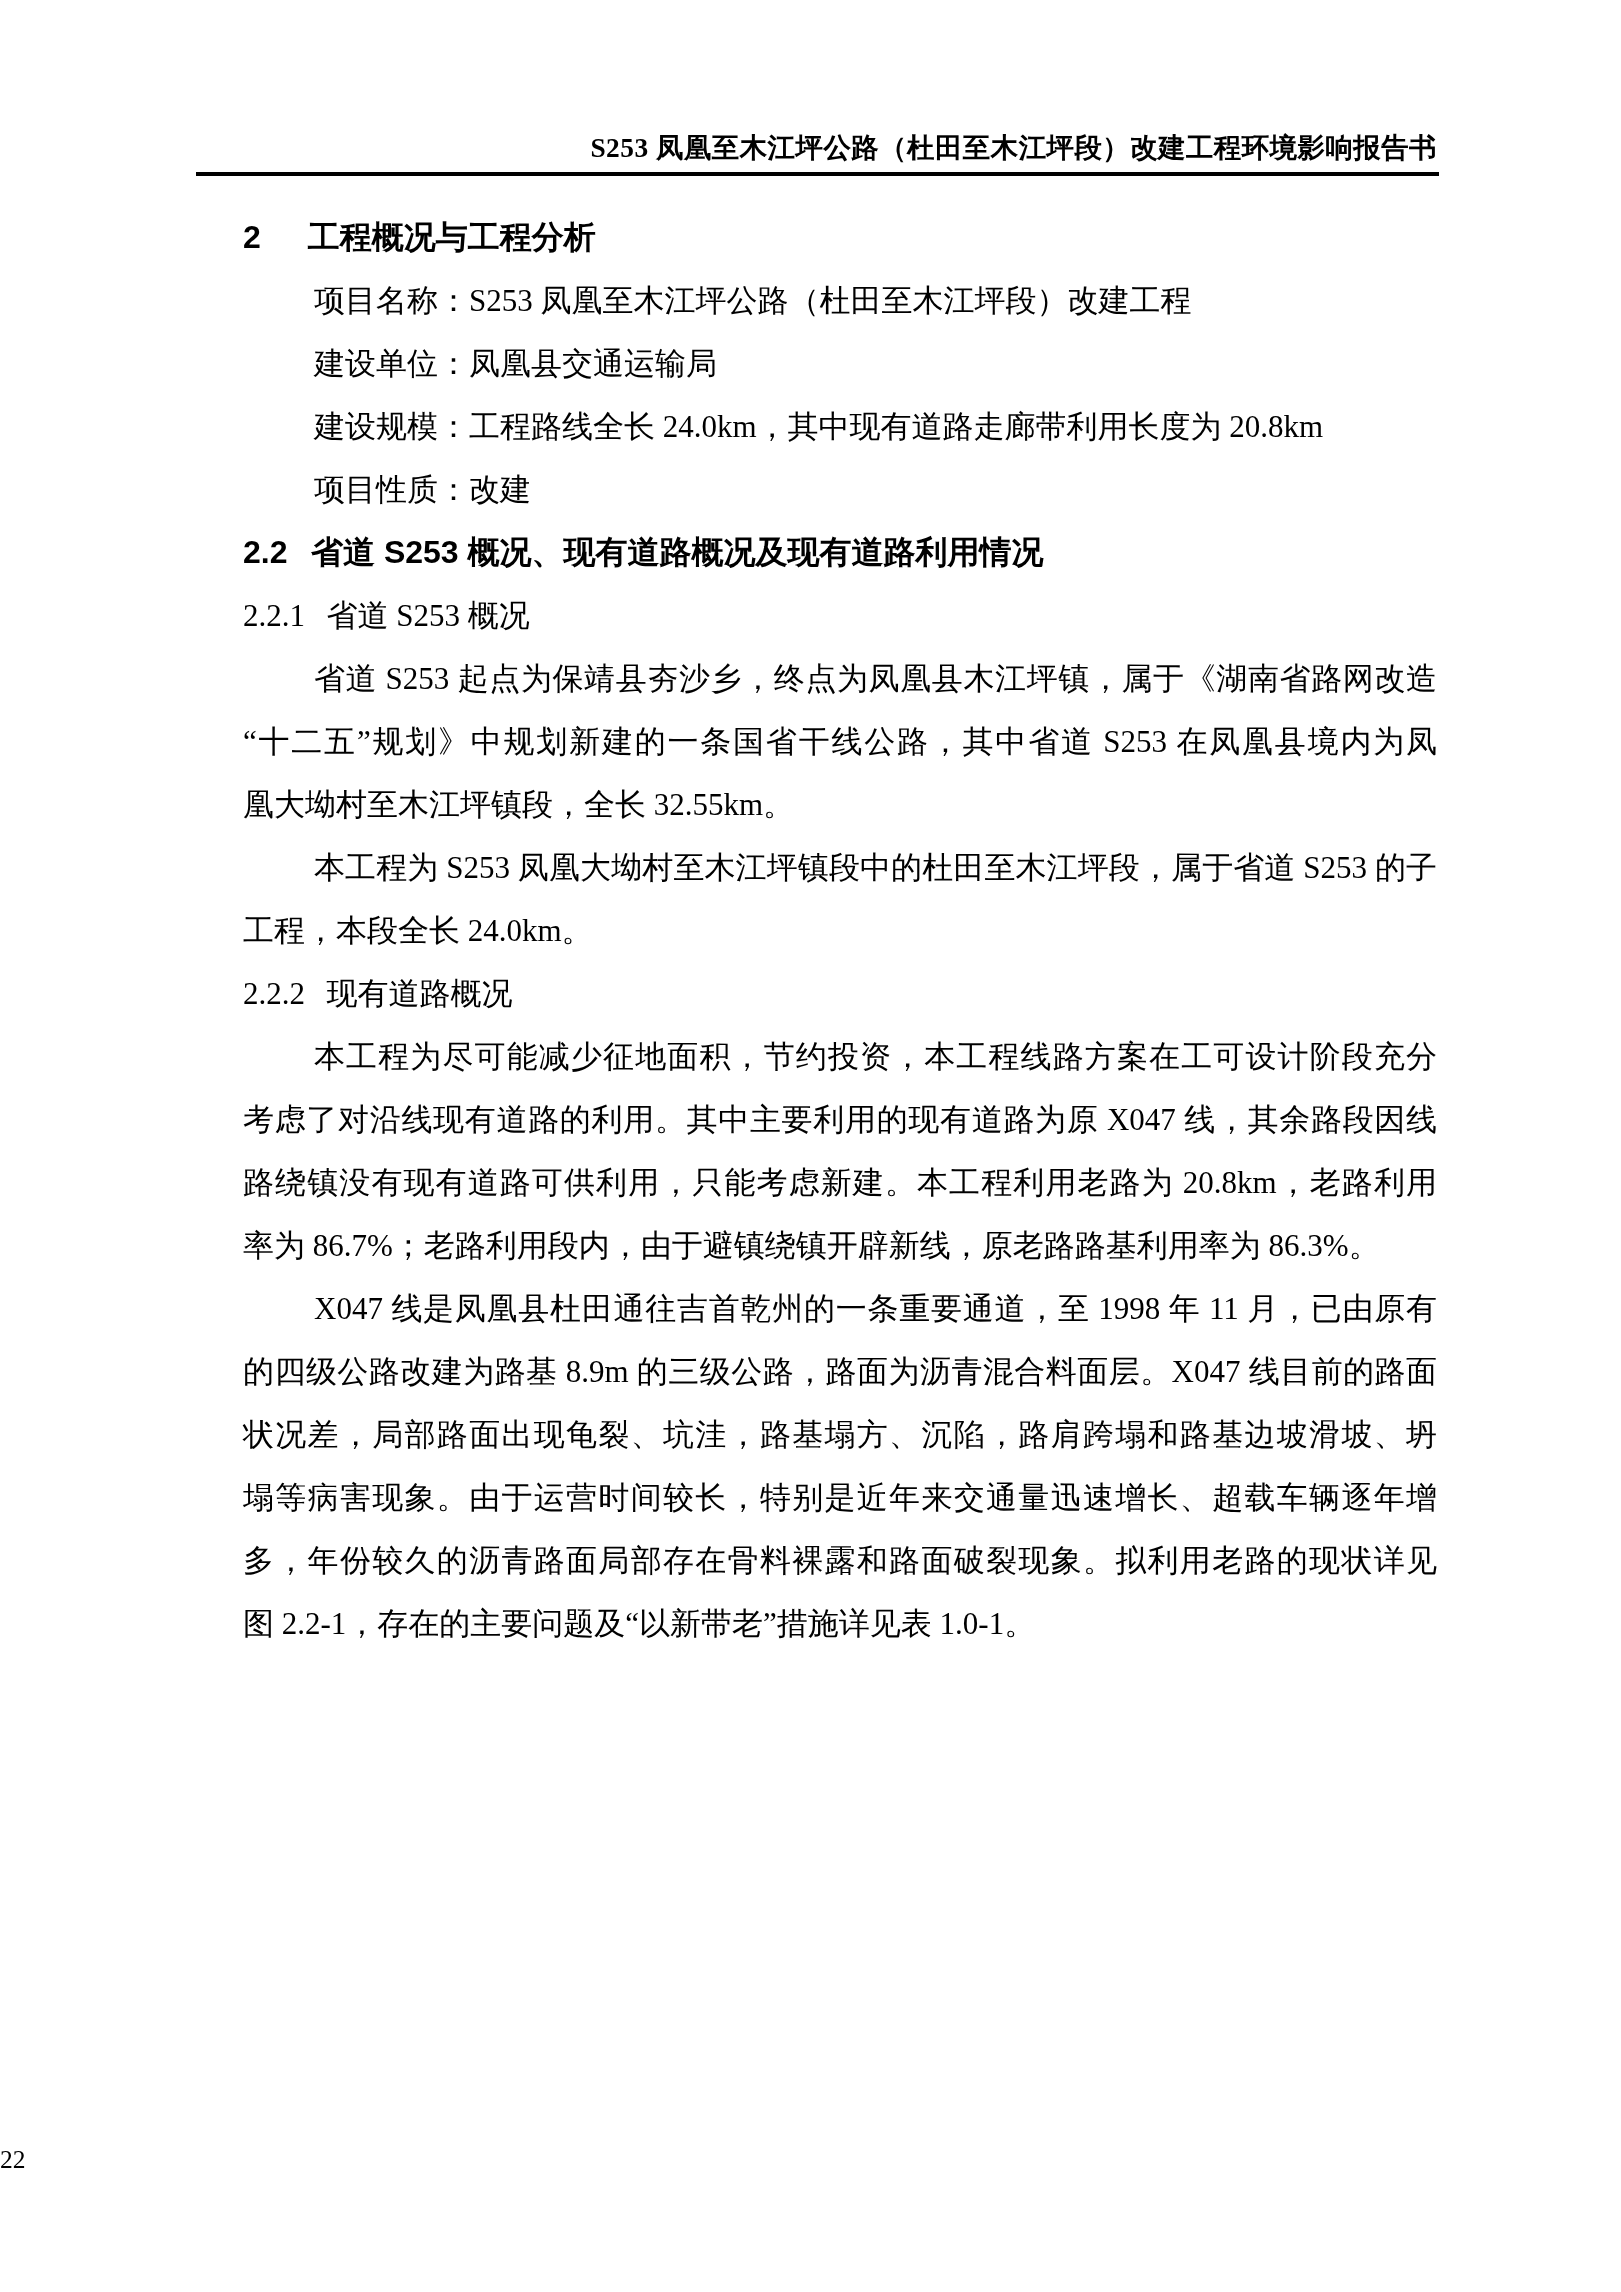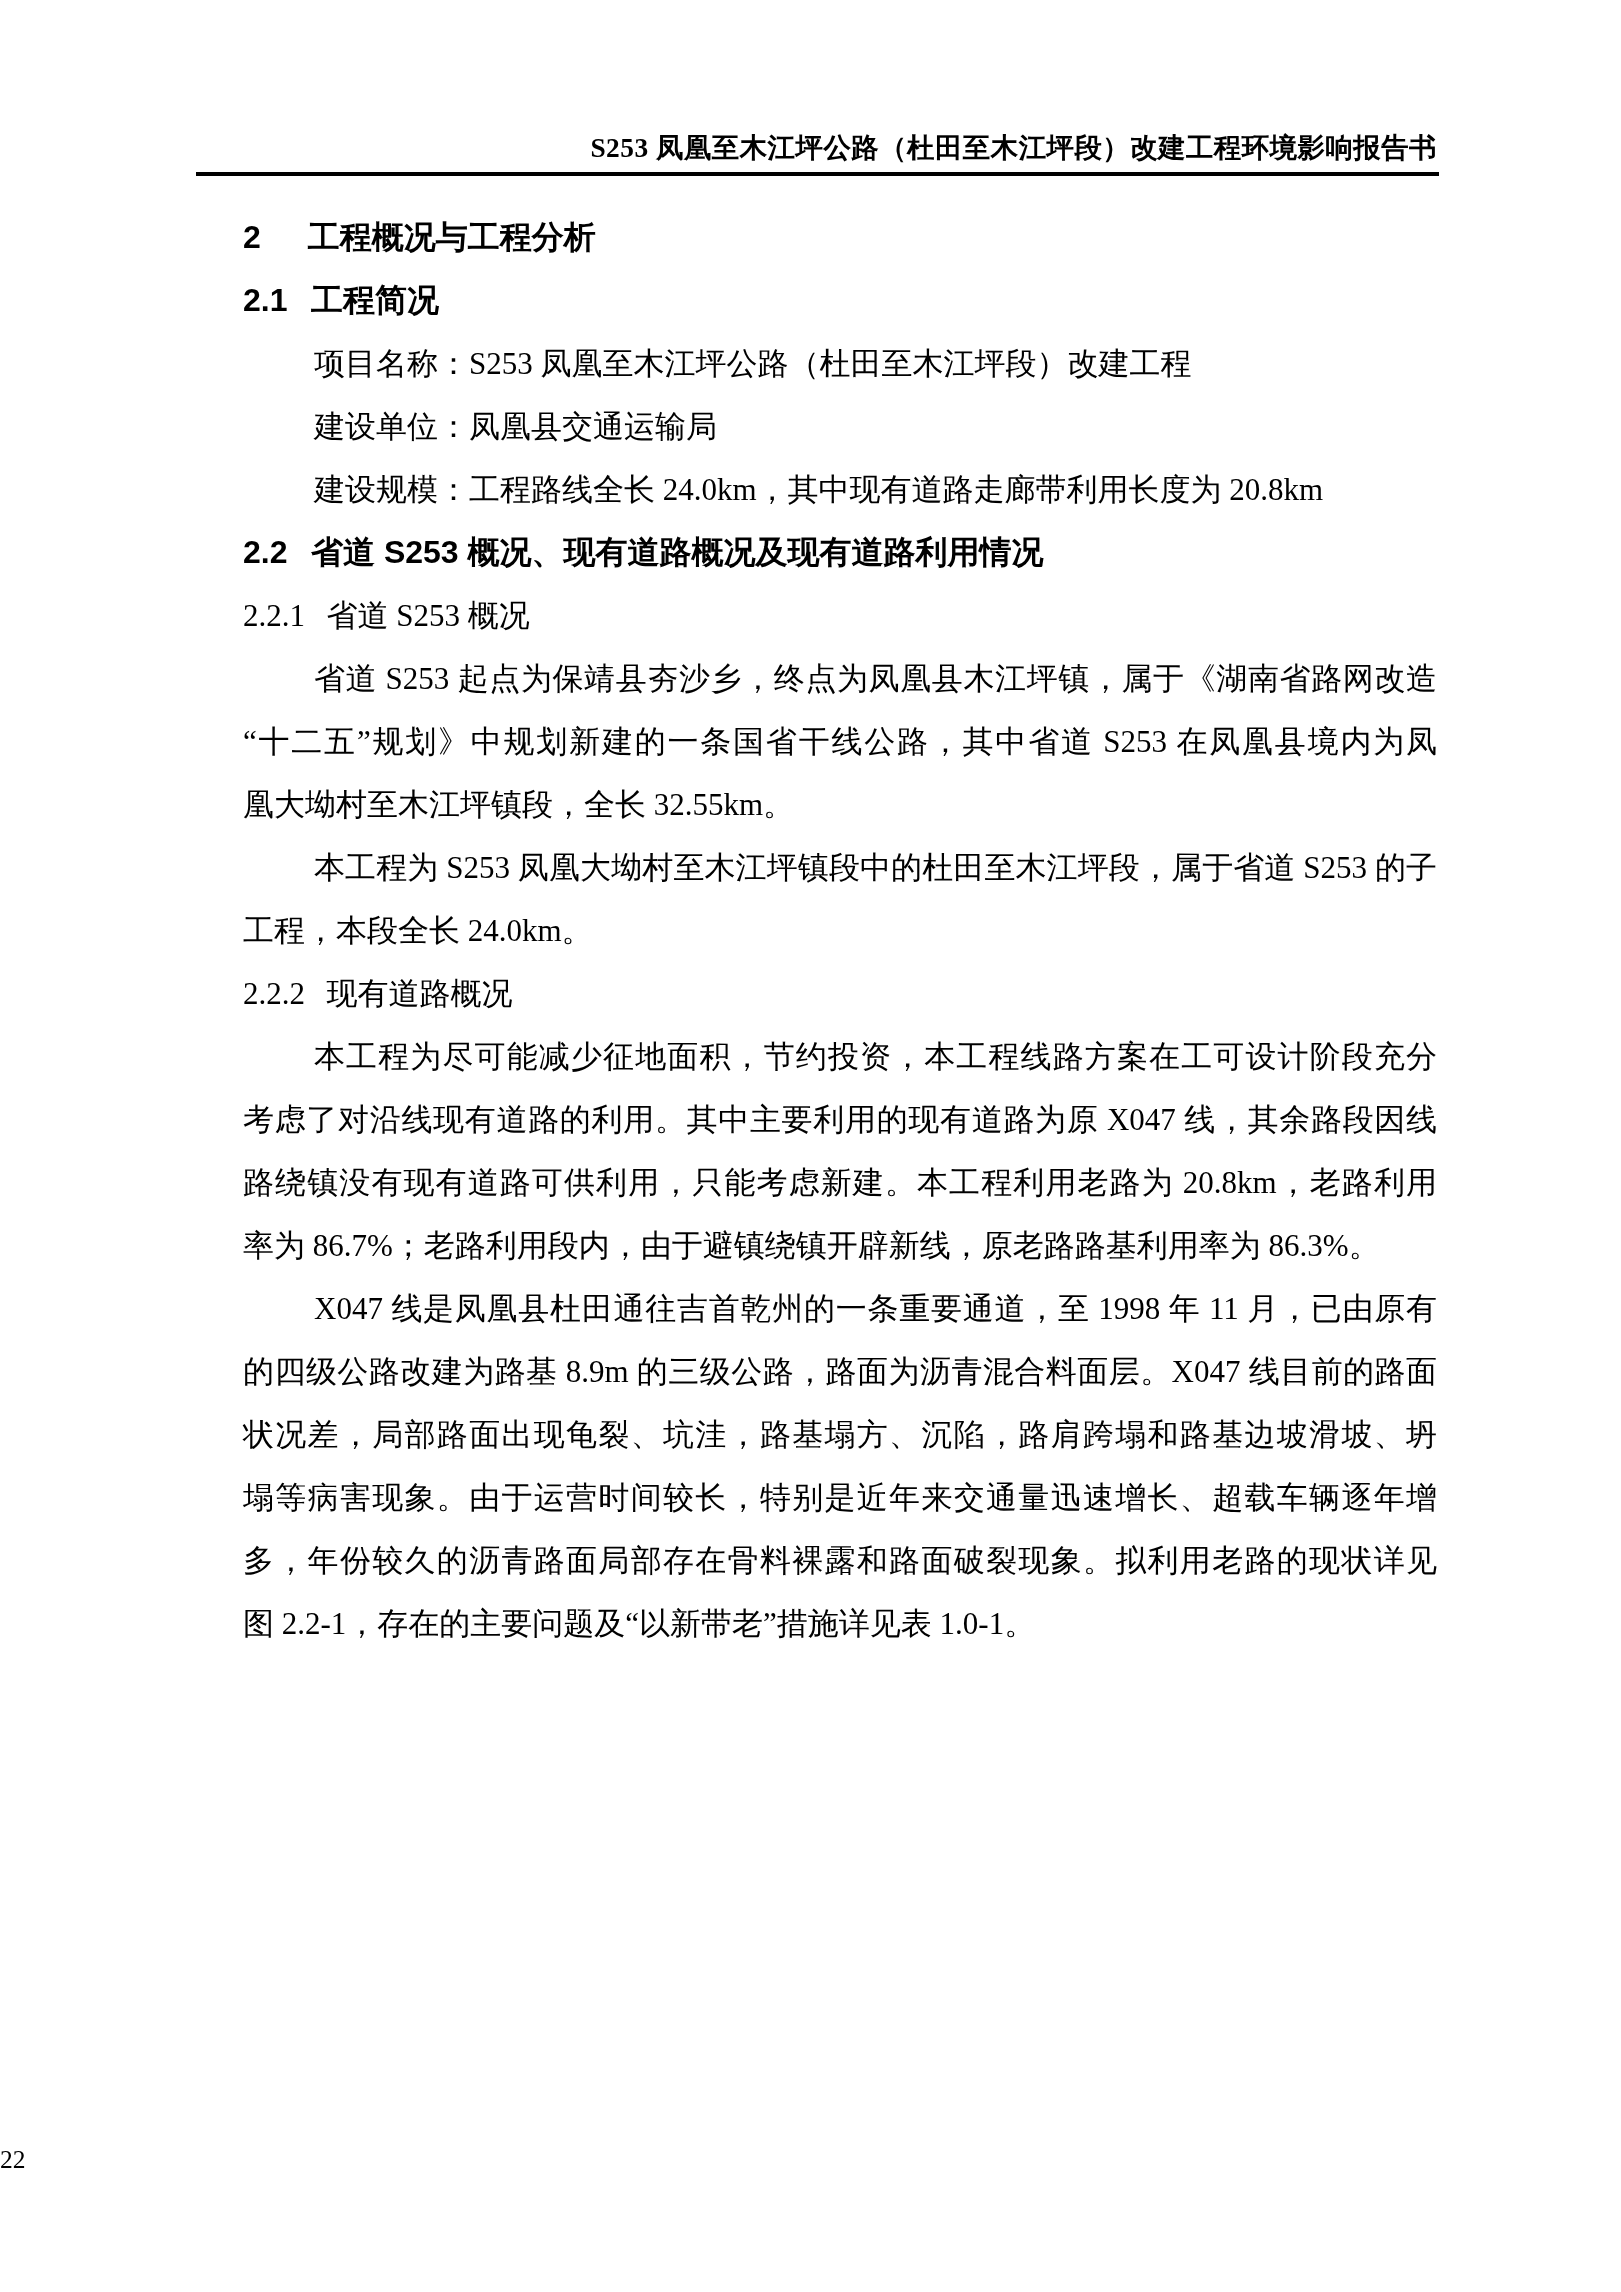--- a/index.html
+++ b/index.html
@@ -86,25 +86,25 @@
 
 <div class="sheet">
 
   <div class="running-header">S253 凤凰至木江坪公路（杜田至木江坪段）改建工程环境影响报告书</div>
   <div class="header-rule"></div>
 
   <div class="content">
 
     <div class="line heading"><span class="h-num">2</span><span class="h-gap-wide">工程概况与工程分析</span></div>
 
-    <div class="line heading"><span class="h-num">2.1</span><span class="h-gap">工程简况</span></div>
 
     <div class="line indent">项目名称：S253 凤凰至木江坪公路（杜田至木江坪段）改建工程</div>
     <div class="line indent">建设单位：凤凰县交通运输局</div>
     <div class="line indent">建设规模：工程路线全长 24.0km，其中现有道路走廊带利用长度为 20.8km</div>
+    <div class="line indent">项目性质：改建</div>
 
     <div class="line heading"><span class="h-num">2.2</span><span class="h-gap">省道 S253 概况、现有道路概况及现有道路利用情况</span></div>
 
     <div class="line subheading"><span class="h-num">2.2.1</span><span class="h-gap">省道 S253 概况</span></div>
 
     <div class="line indent fill">省道 S253 起点为保靖县夯沙乡，终点为凤凰县木江坪镇，属于《湖南省路网改造</div>
     <div class="line fill">“十二五”规划》中规划新建的一条国省干线公路，其中省道 S253 在凤凰县境内为凤</div>
     <div class="line">凰大坳村至木江坪镇段，全长 32.55km。</div>
 
     <div class="line indent fill">本工程为 S253 凤凰大坳村至木江坪镇段中的杜田至木江坪段，属于省道 S253 的子</div>

